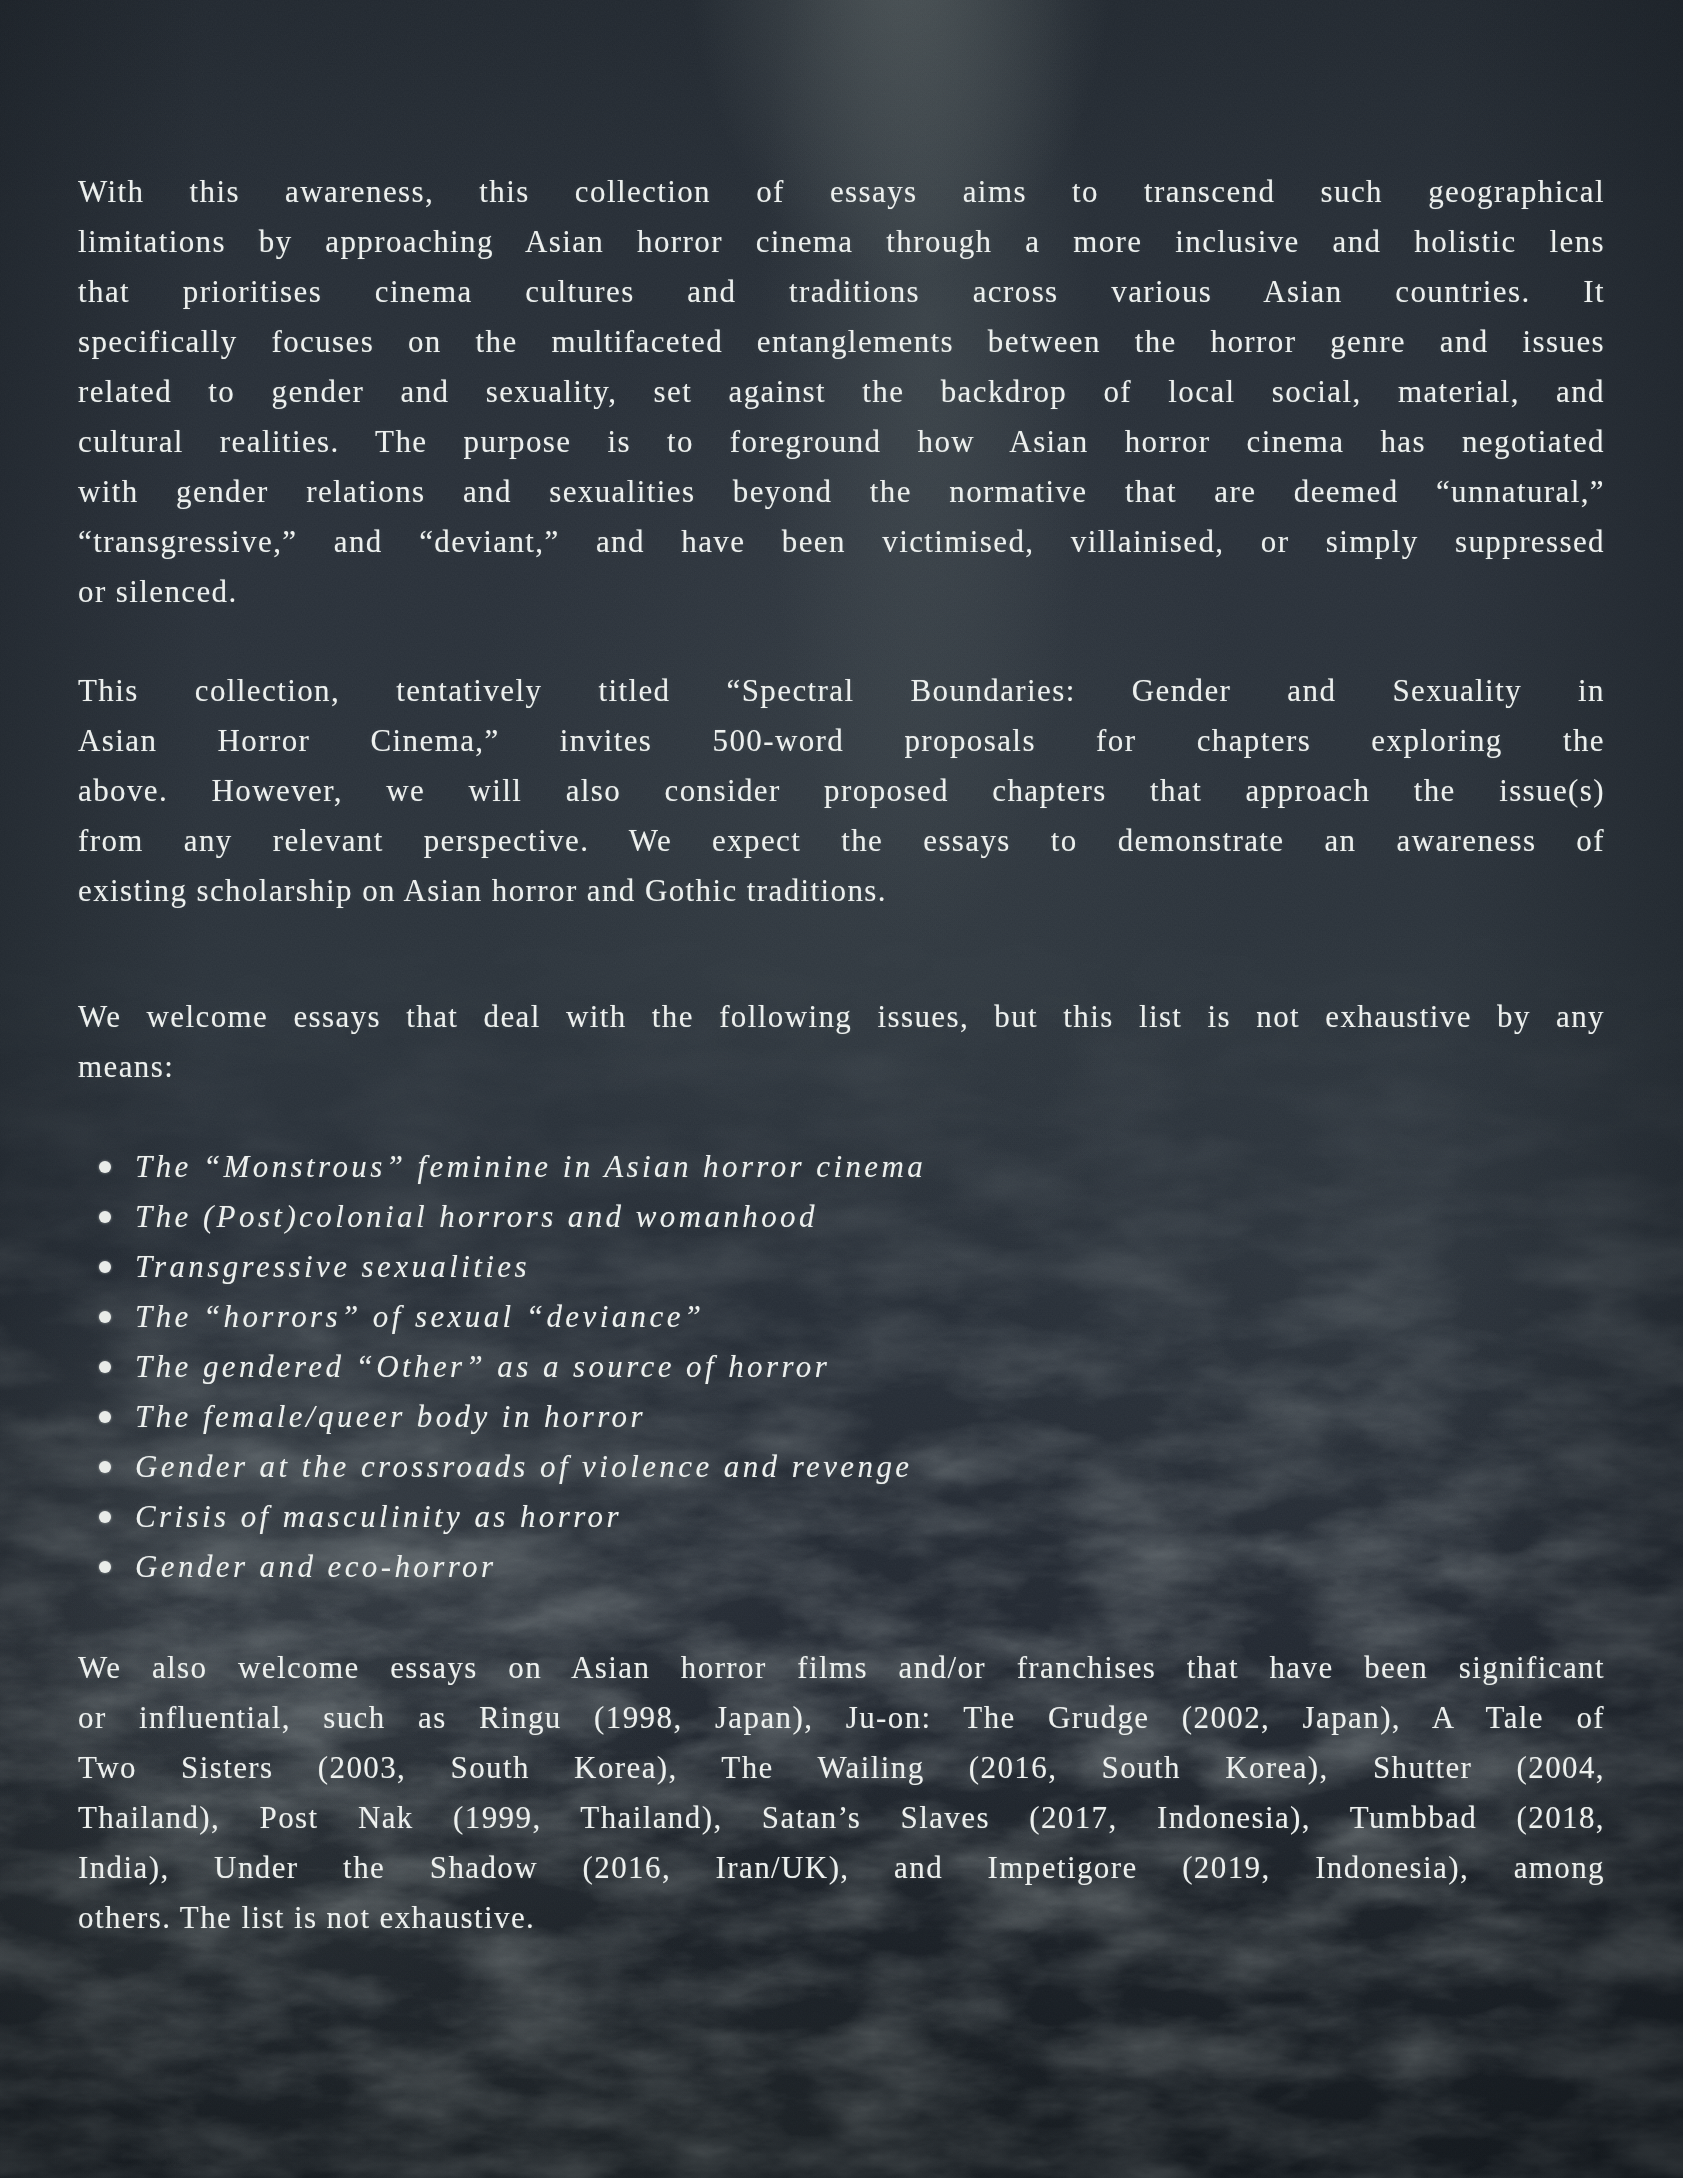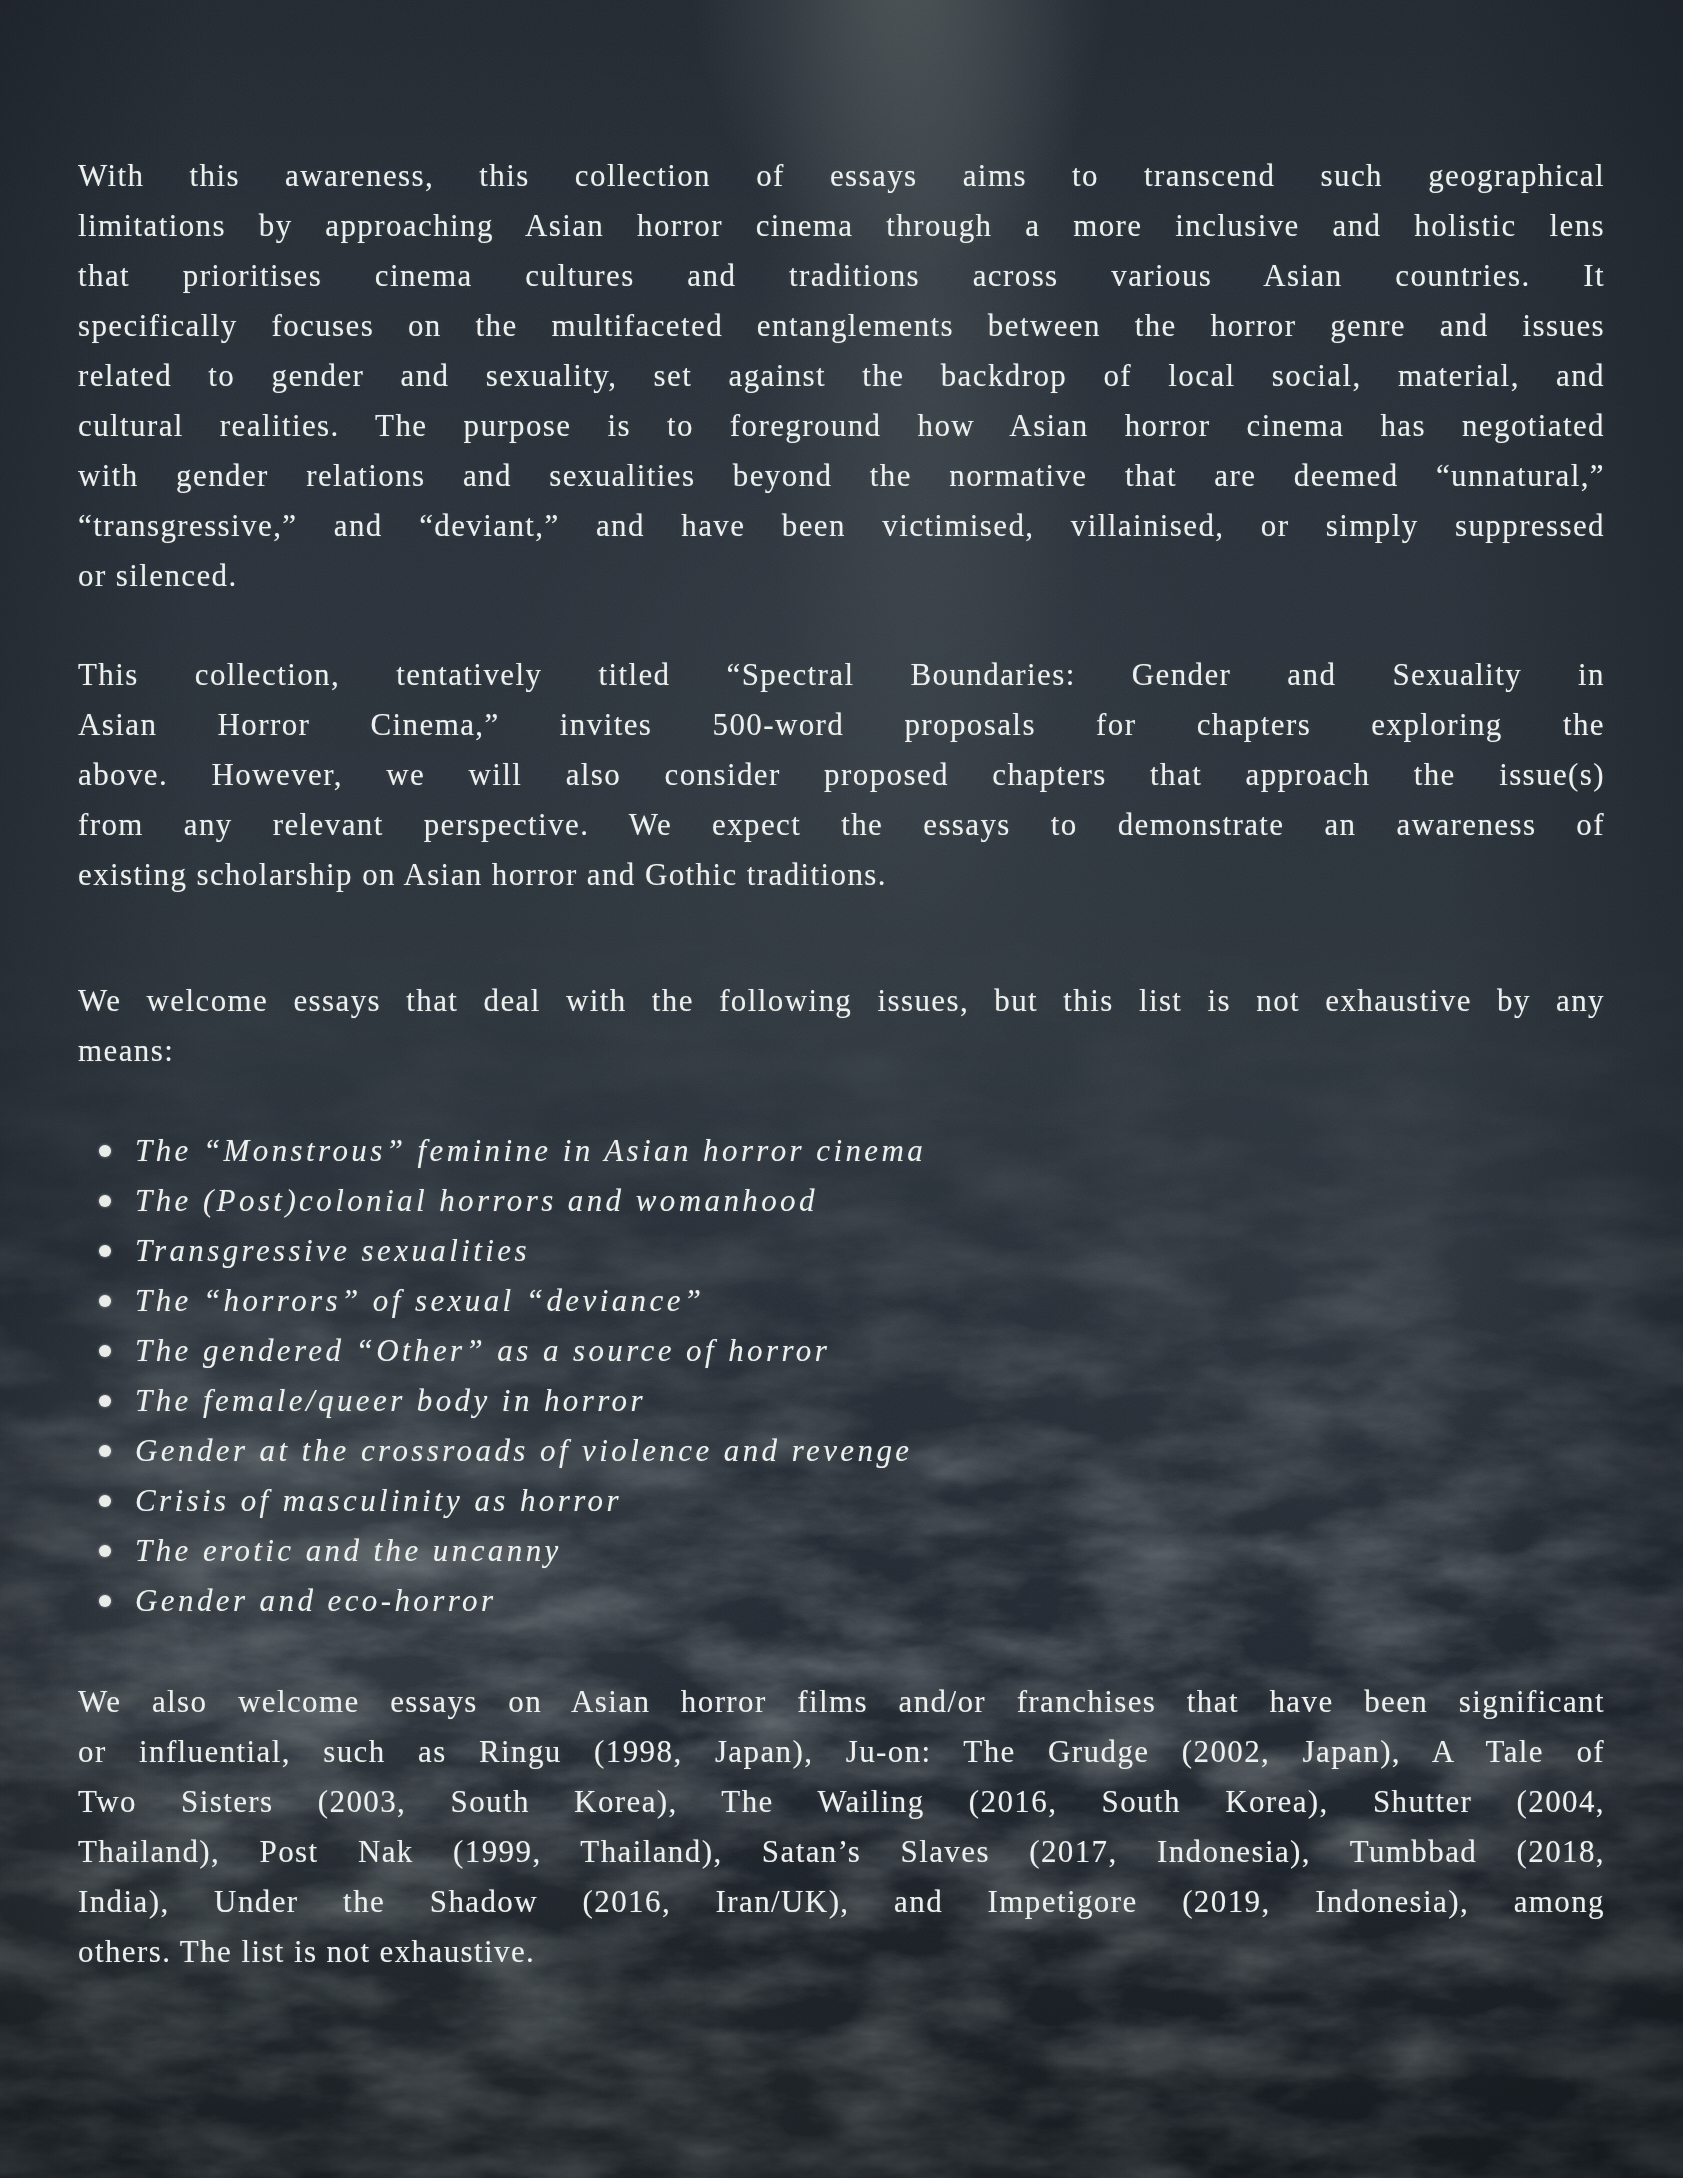--- a/index.html
+++ b/index.html
@@ -22,21 +22,21 @@
   }
   .bg-vignette{
     position:absolute;inset:0;
     background:
       linear-gradient(90deg, rgba(12,16,20,.25) 0%, rgba(12,16,20,0) 12%, rgba(12,16,20,0) 86%, rgba(12,16,20,.28) 100%),
       linear-gradient(180deg, rgba(12,16,20,.10) 0%, rgba(12,16,20,0) 10%, rgba(12,16,20,0) 80%, rgba(8,12,16,.42) 100%);
   }
   svg.bg-noise{position:absolute;inset:0;display:block;}
   
   .doc{
-    position:absolute;left:78px;top:0;width:1527px;
+    position:absolute;left:78px;top:16px;width:1527px;
     padding-top:151px;
     color:#edf0ee;
     font-size:31px;line-height:50px;letter-spacing:.045em;
     text-shadow:0 0 1px rgba(235,242,240,.35),0 0 9px rgba(200,215,212,.10);
   }
   .para{margin:0;}
   .para.p2{margin-top:49px;}
   .para.p3{margin-top:76px;}
   .para.p4{margin-top:51px;}
   .jline{text-align:justify;text-align-last:justify;}
@@ -137,21 +137,20 @@
 
     <ul class="bullets">
       <li><span class="dot"></span><span>The “Monstrous” feminine in Asian horror cinema</span></li>
       <li><span class="dot"></span><span>The (Post)colonial horrors and womanhood</span></li>
       <li><span class="dot"></span><span>Transgressive sexualities</span></li>
       <li><span class="dot"></span><span>The “horrors” of sexual “deviance”</span></li>
       <li><span class="dot"></span><span>The gendered “Other” as a source of horror</span></li>
       <li><span class="dot"></span><span>The female/queer body in horror</span></li>
       <li><span class="dot"></span><span>Gender at the crossroads of violence and revenge</span></li>
       <li><span class="dot"></span><span>Crisis of masculinity as horror</span></li>
-      <li><span class="dot"></span><span>The erotic and the uncanny</span></li>
       <li><span class="dot"></span><span>Gender and eco-horror</span></li>
     </ul>
 
     <section class="para p4">
       <div class="jline">We also welcome essays on Asian horror films and/or franchises that have been significant</div>
       <div class="jline">or influential, such as Ringu (1998, Japan), Ju-on: The Grudge (2002, Japan), A Tale of</div>
       <div class="jline">Two Sisters (2003, South Korea), The Wailing (2016, South Korea), Shutter (2004,</div>
       <div class="jline">Thailand), Post Nak (1999, Thailand), Satan’s Slaves (2017, Indonesia), Tumbbad (2018,</div>
       <div class="jline">India), Under the Shadow (2016, Iran/UK), and Impetigore (2019, Indonesia), among</div>
       <div class="jline last">others. The list is not exhaustive.</div>

